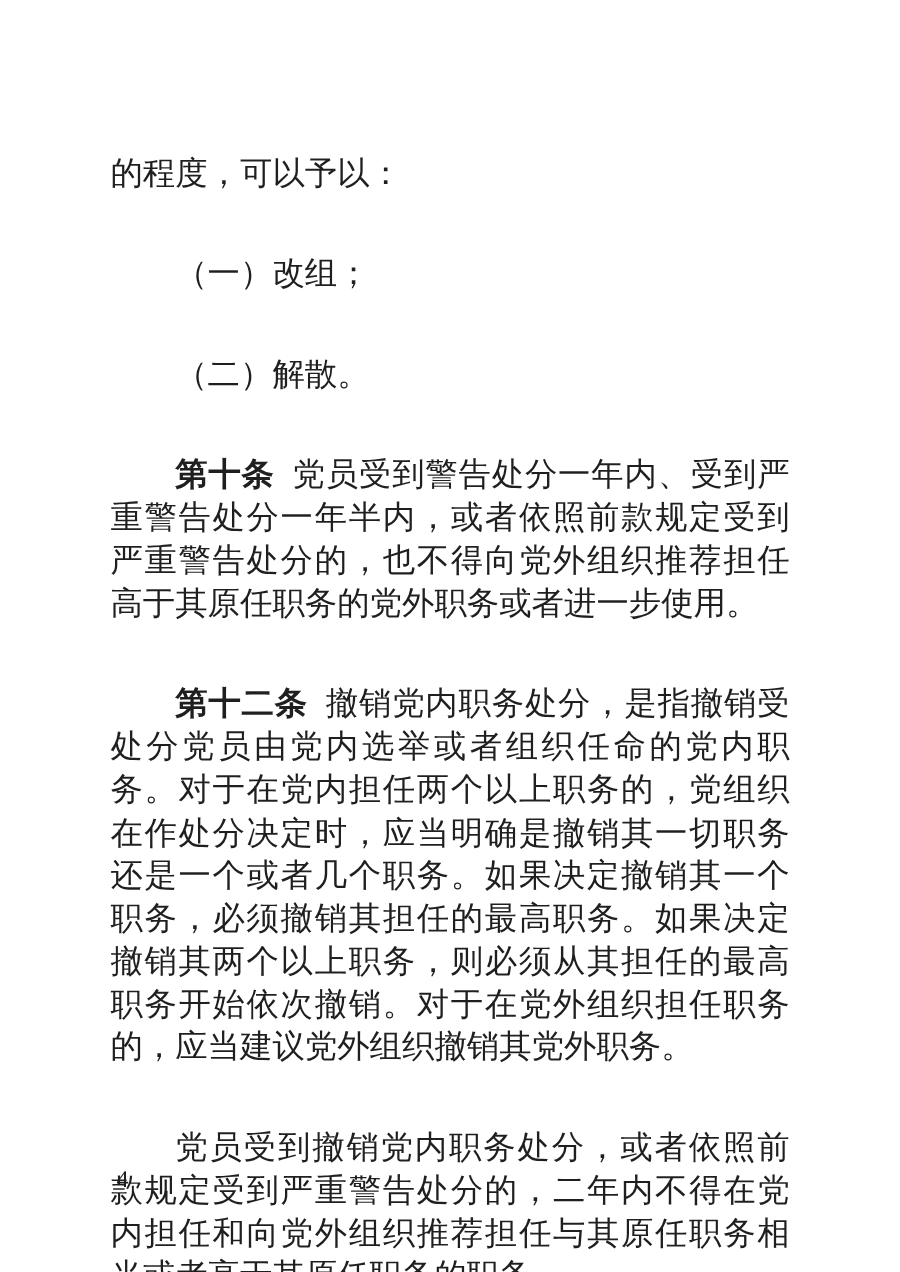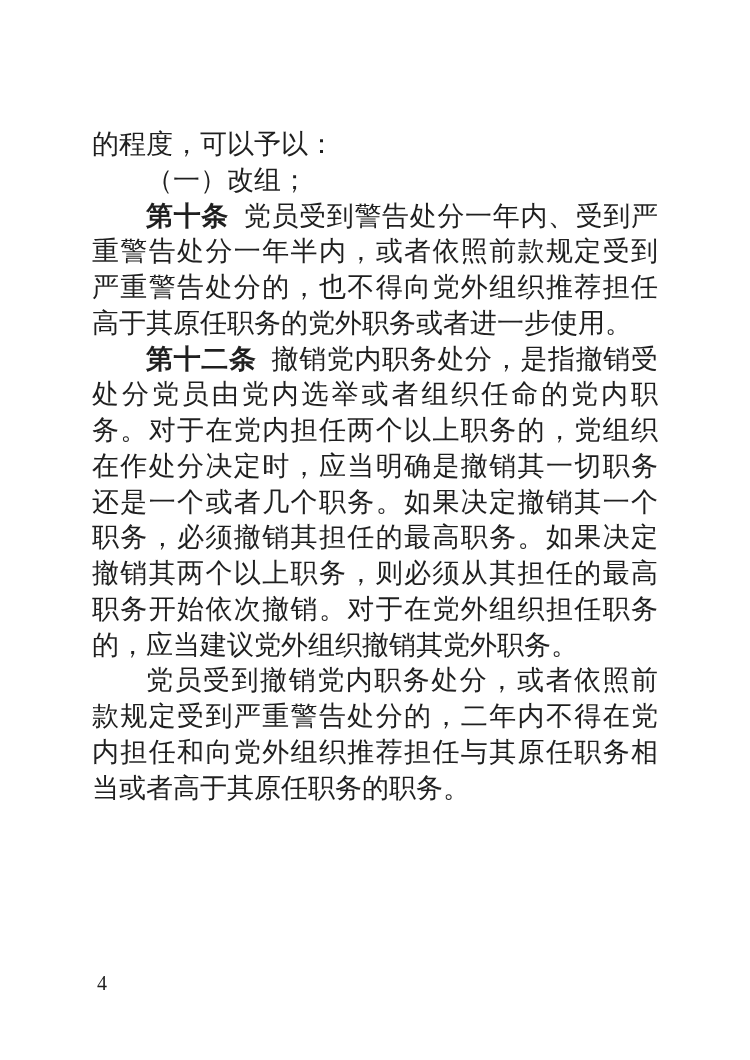--- a/index.html
+++ b/index.html
@@ -25,20 +25,21 @@
     line-height: 35.75px;
     text-align: justify;
     text-justify: inter-character;
   }
   .text-block p {
     margin: 0;
     padding: 0;
   }
   p.ind {
     text-indent: 2em;
+    margin-top: 48px;
   }
   .lead {
     font-weight: 700;
     margin-right: 0.55em;
     font-family: Liberation Serif, serif;
   }
   .pagenum {
     position: absolute;
     left: 97px;
     top: 971px;
@@ -50,20 +51,21 @@
 </head>
 <body>
 
 <div class="page">
   <div class="text-block">
 
     <p><span>的程度，可以予以：</span></p>
 
     <p class="ind"><span>（一）改组；</span></p>
 
+    <p class="ind"><span>（二）解散。</span></p>
 
     <p class="ind"><b class="lead">第十条</b><span>党员受到警告处分一年内、受到严重警告处分一年半内，或者依照前款规定受到严重警告处分的，也不得向党外组织推荐担任高于其原任职务的党外职务或者进一步使用。</span></p>
 
     <p class="ind"><b class="lead">第十二条</b><span>撤销党内职务处分，是指撤销受处分党员由党内选举或者组织任命的党内职务。对于在党内担任两个以上职务的，党组织在作处分决定时，应当明确是撤销其一切职务还是一个或者几个职务。如果决定撤销其一个职务，必须撤销其担任的最高职务。如果决定撤销其两个以上职务，则必须从其担任的最高职务开始依次撤销。对于在党外组织担任职务的，应当建议党外组织撤销其党外职务。</span></p>
 
 
     <p class="ind"><span>党员受到撤销党内职务处分，或者依照前款规定受到严重警告处分的，二年内不得在党内担任和向党外组织推荐担任与其原任职务相当或者高于其原任职务的职务。</span></p>
 
 
   </div>

